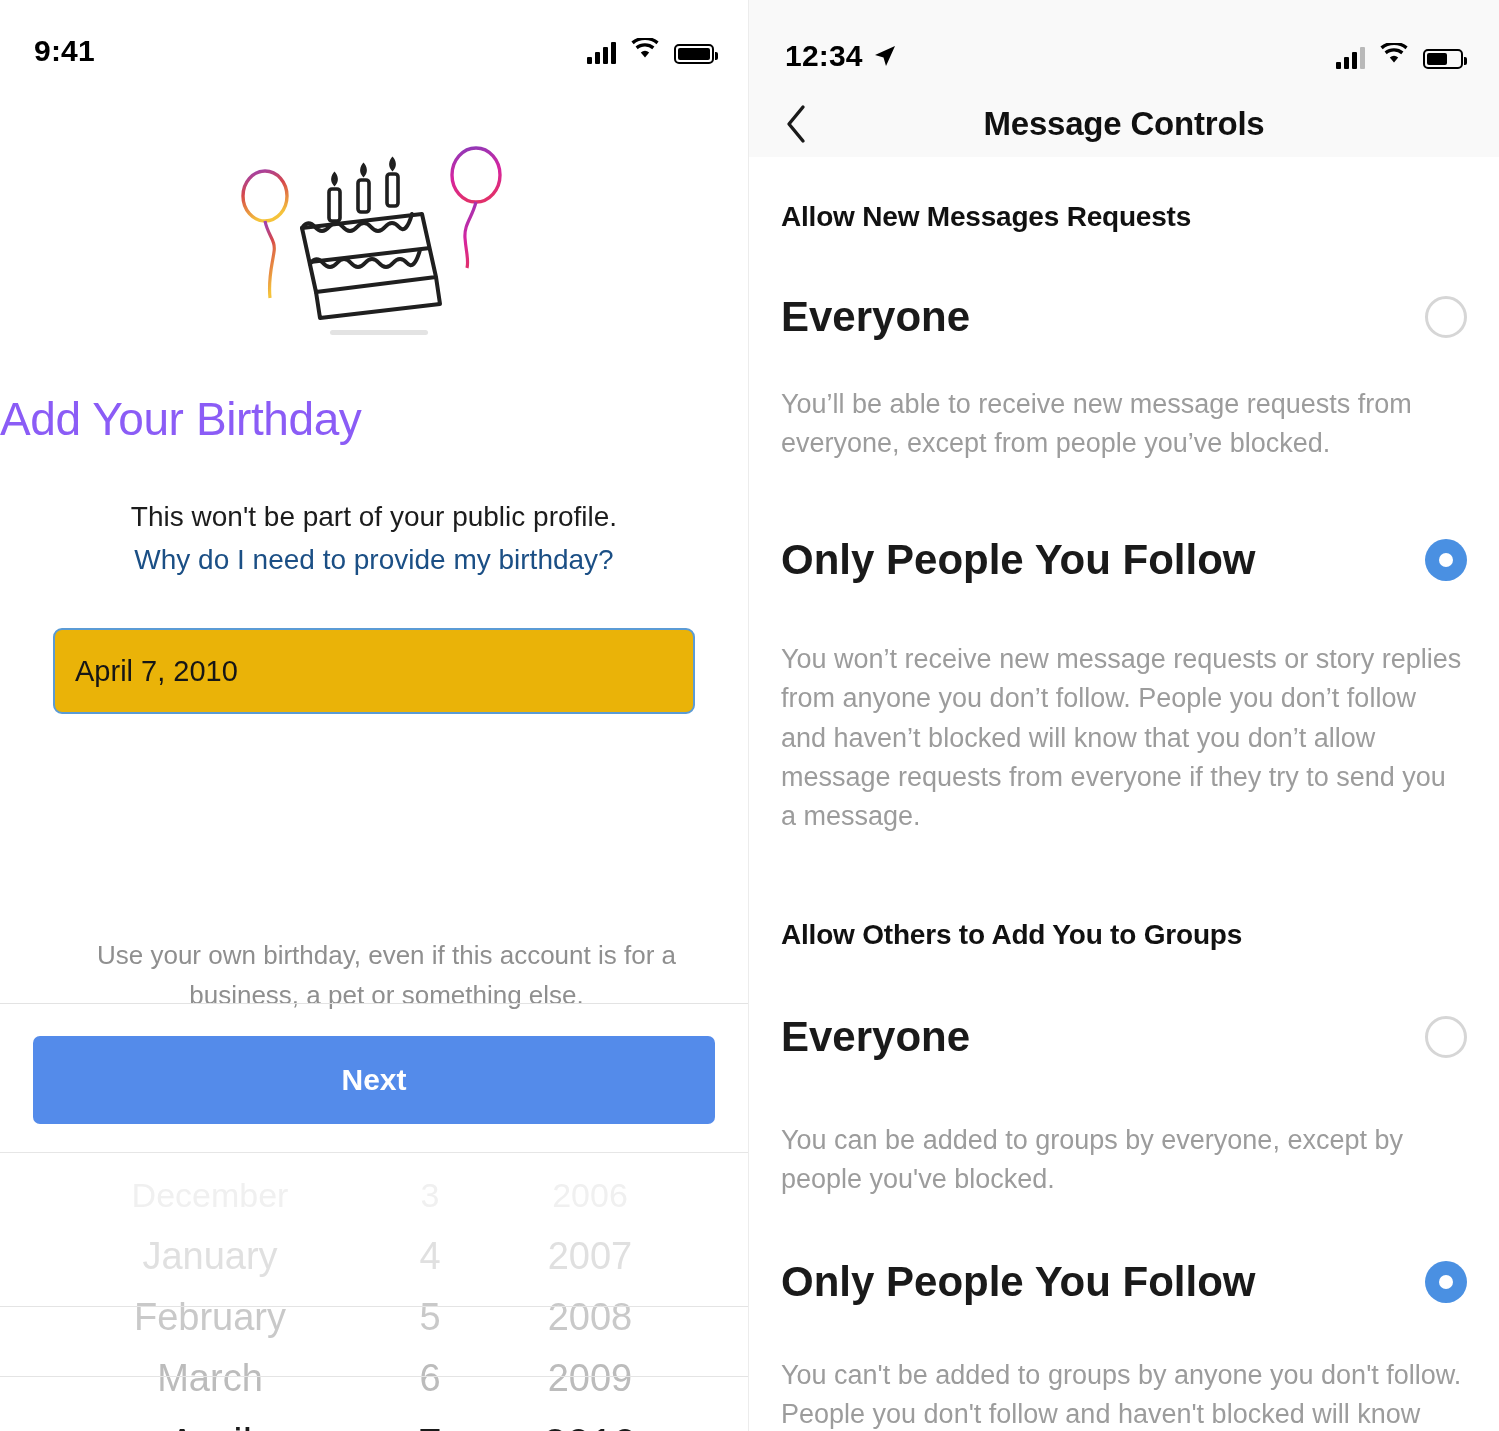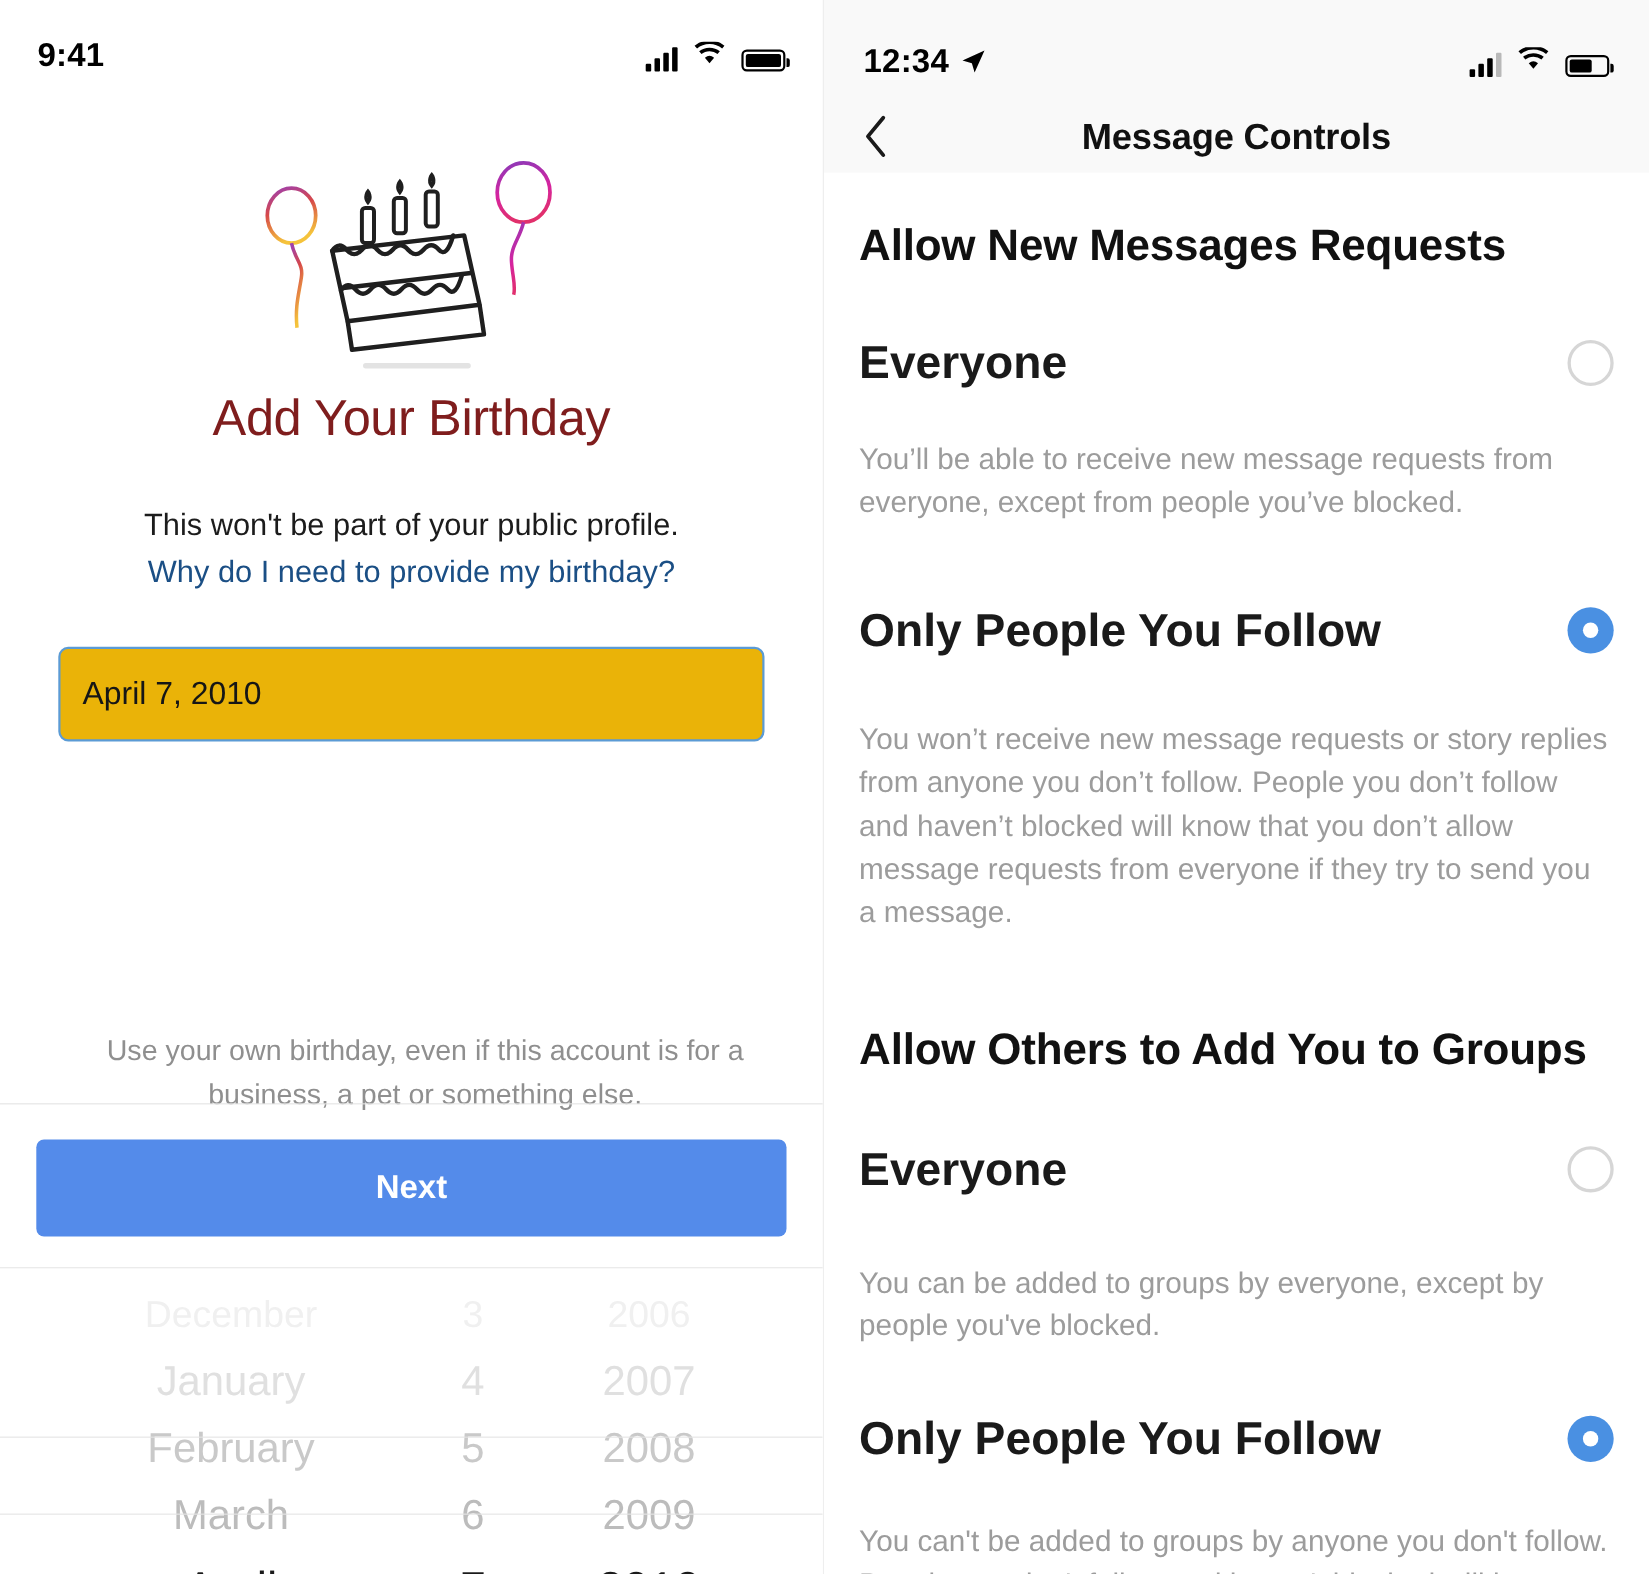--- a/index.html
+++ b/index.html
@@ -37,22 +37,22 @@
     position: relative; display: flex; align-items: center; padding: 2px;
   }
   .batt::after {
     content:""; position: absolute; right: -6px; top: 6px;
     width: 3px; height: 8px; background: #000; border-radius: 0 2px 2px 0;
   }
   .batt .fill { height: 100%; background: #000; border-radius: 2px; }
 
   .cake-wrap { display: flex; justify-content: center; margin-top: 48px; }
   .title-birthday {
-    text-align: center; font-size: 46px; color: #7f1d1d;
-    font-weight: 400; letter-spacing: -.4px;
+    text-align: left; font-size: 46px; color: #8b5cf6;
+    margin-top: 40px; font-weight: 400; letter-spacing: -.4px;
   }
   .subtitle {
     text-align: center; font-size: 28px; color: #1c1c1c;
     margin-top: 50px; line-height: 1.5;
   }
   .why-link {
     display: block; text-align: center; font-size: 28px;
     color: #1b4f85; margin-top: 6px; text-decoration: none; cursor: pointer;
   }
   .date-input {
@@ -128,21 +128,21 @@
     position: absolute; left: 30px; top: 50%; transform: translateY(-50%);
     width: 34px; height: 46px; cursor: pointer;
     display: flex; align-items: center; justify-content: center;
   }
   .nav-title {
     width: 100%; text-align: center; font-size: 33px;
     font-weight: 700; color: #111; letter-spacing: -.2px;
   }
   .section { padding: 0 32px; }
   .section-title {
-    font-size: 40px; font-weight: 700; color: #111;
+    font-size: 28px; font-weight: 700; color: #111;
     letter-spacing: -.2px;
   }
   .opt-row {
     display: flex; align-items: center; justify-content: space-between;
     cursor: pointer;
   }
   .opt-label { font-size: 42px; color: #1a1a1a; font-weight: 700; text-align: right; }
   .radio {
     width: 42px; height: 42px; border-radius: 50%;
     border: 3px solid #d6d6d6; background: #fff; flex: 0 0 auto;

